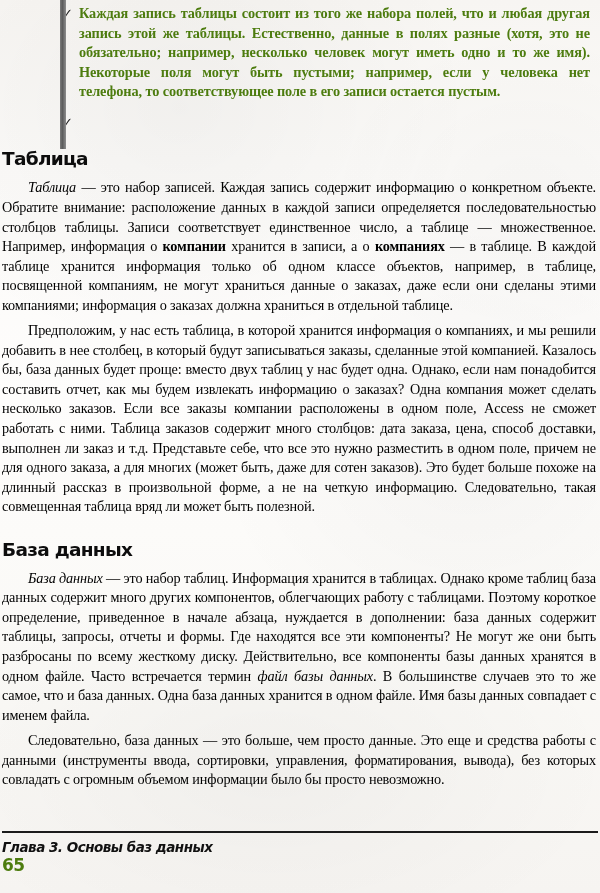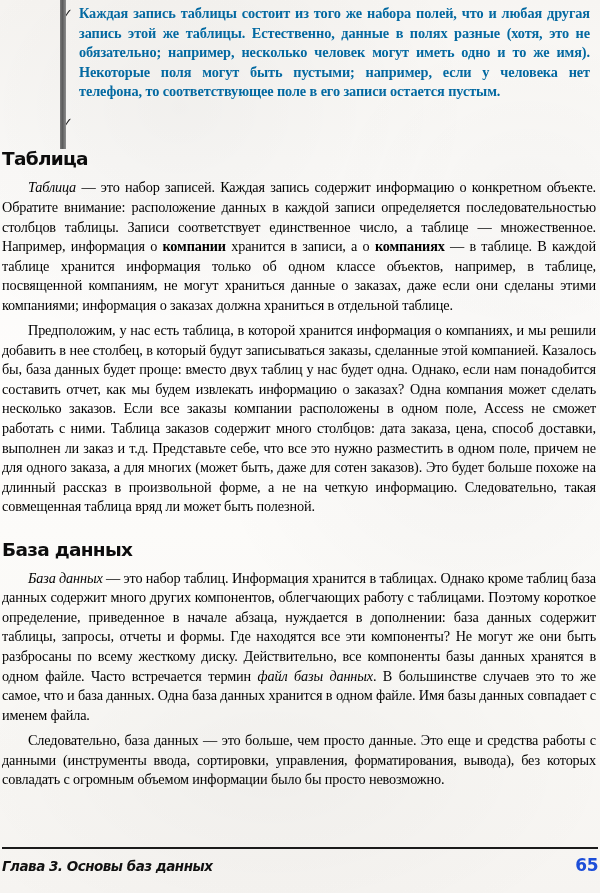--- a/index.html
+++ b/index.html
@@ -69,21 +69,21 @@
     font-family: "DejaVu Sans", sans-serif;
   }
   .bullet-text {
     flex: 1 1 auto;
     font-family: "Liberation Serif", serif;
     font-size: 14.3px;
     line-height: 19.6px;
     font-weight: bold;
     text-align: justify;
     letter-spacing: -0.1px;
-    color: #0369a1;
+    color: #4d7c0f;
   }
   .bullet-item:first-child .bullet-text { text-align: justify; }
 
   
   .section-heading {
     font-family: "DejaVu Sans", sans-serif;
     font-weight: bold;
     font-size: 18.5px;
     letter-spacing: -0.7px;
     color: #0d0d0d;
@@ -119,34 +119,35 @@
   }
   .footer-rule {
     height: 0;
     border-top: 2.4px solid #1b1b1b;
     margin-bottom: 6px;
   }
   .footer-row {
     display: flex;
     align-items: baseline;
     justify-content: space-between;
+    flex-direction: column;
   }
   .footer-chapter {
     font-family: "DejaVu Sans", sans-serif;
     font-style: italic;
     font-weight: bold;
     font-size: 13.5px;
     letter-spacing: -0.5px;
     color: #111111;
   }
   .footer-page {
     font-family: "DejaVu Sans", sans-serif;
     font-weight: bold;
     font-size: 17px;
-    color: #1d4ed8;
+    color: #4d7c0f;
     letter-spacing: -0.5px;
   }
 </style>
 </head>
 <body>
 
 <div class="page"></div>
 
 <div class="content">
 

